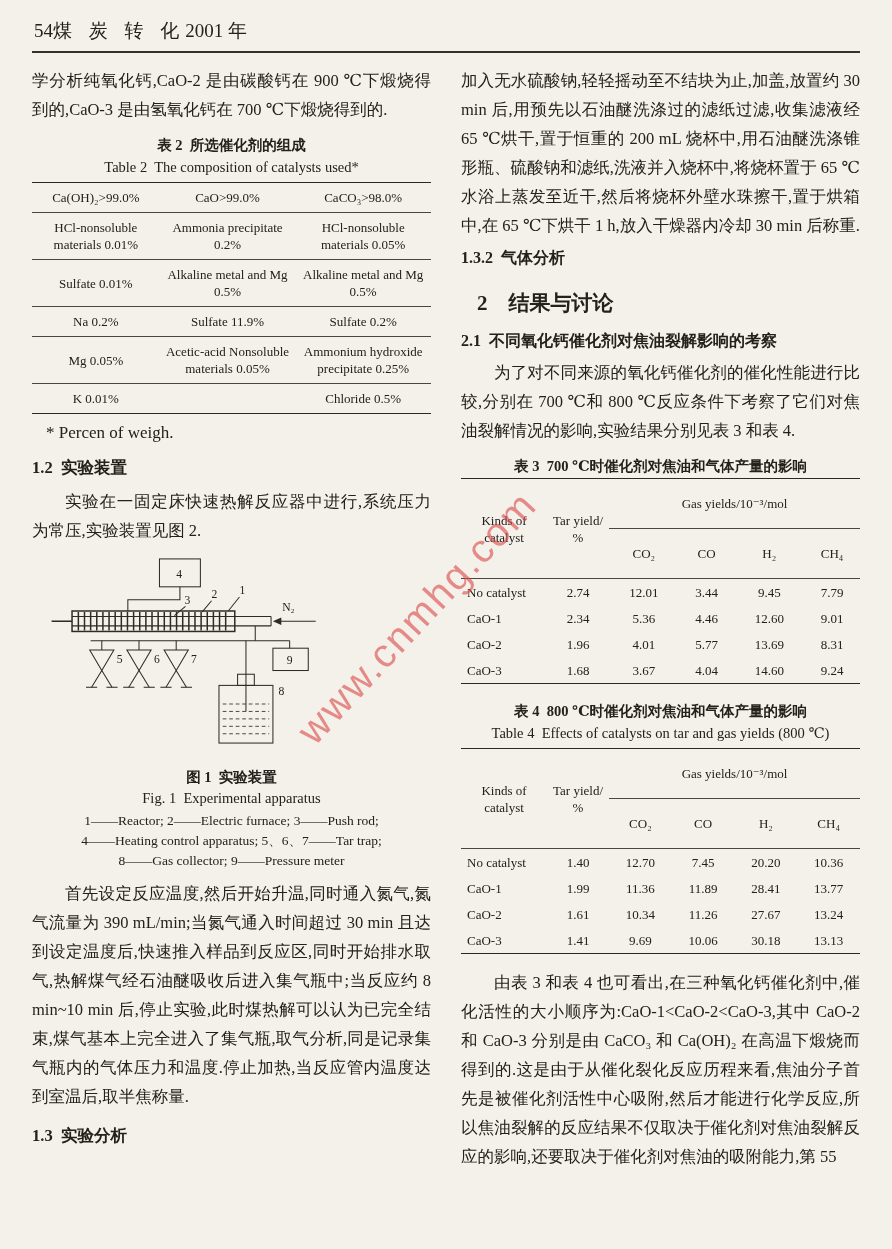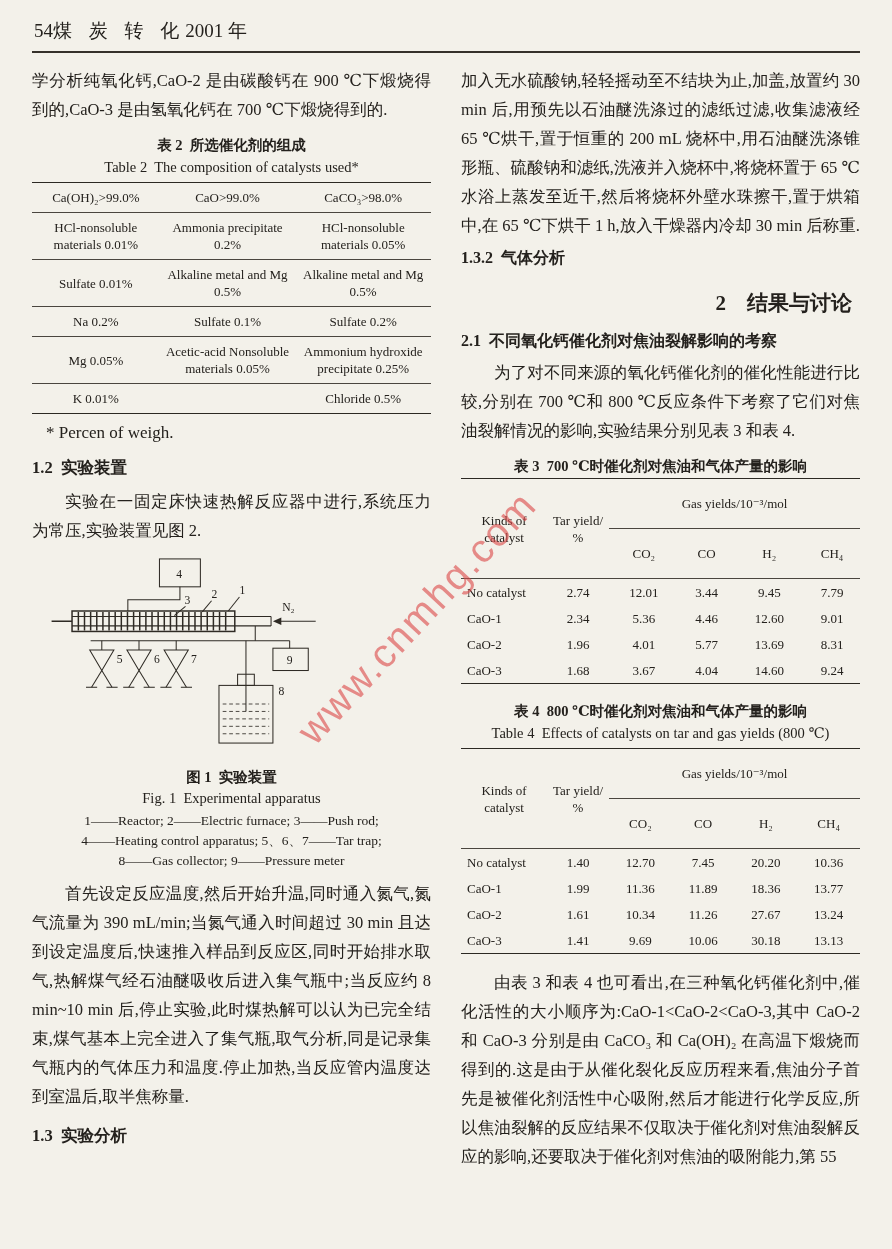--- a/index.html
+++ b/index.html
@@ -20,21 +20,21 @@
   .hdr-rule { border-top:2px solid #35312b; margin-bottom:13px; }
 
   
   .columns { display:flex; gap:30px; }
   .col { width:399px; }
 
   p.body { font-size:16.5px; line-height:29px; text-align:justify; }
   p.indent { text-indent:2em; }
 
   h4.sec { font-size:16.5px; font-weight:bold; margin:14px 0 8px; white-space:pre-wrap; }
-  h2.big { font-size:21px; font-weight:bold; margin:20px 8px 14px; white-space:pre-wrap;text-align:right; }
+  h2.big { font-size:21px; font-weight:bold; margin:20px 16px 14px; white-space:pre-wrap; }
   h5.sub { font-size:16px; font-weight:bold; margin:8px 0 6px; white-space:pre-wrap; }
 
   
   .tbl-title-cn { text-align:center; font-weight:bold; font-size:14.5px; margin-top:12px; white-space:pre-wrap; }
   .tbl-title-en { text-align:center; font-size:14.5px; margin:4px 0 6px; white-space:pre-wrap; }
   table { border-collapse:collapse; width:100%; font-size:13px; line-height:17px; }
   table.t2 { border-top:1.6px solid #2c2923; border-bottom:1.6px solid #2c2923; }
   table.t2 td { border-bottom:0.8px solid #4a463f; text-align:center; padding:6px 4px; vertical-align:middle; }
   table.t2 tr:last-child td { border-bottom:none; }
   .footnote { font-size:17px; margin:9px 0 0 14px; }
@@ -102,21 +102,21 @@
             <td>Ammonia precipitate 0.2%</td>
             <td>HCl-nonsoluble materials 0.05%</td>
           </tr>
           <tr>
             <td>Sulfate 0.01%</td>
             <td>Alkaline metal and Mg 0.5%</td>
             <td>Alkaline metal and Mg 0.5%</td>
           </tr>
           <tr>
             <td>Na 0.2%</td>
-            <td>Sulfate 0.1%</td>
+            <td>Sulfate 11.9%</td>
             <td>Sulfate 0.2%</td>
           </tr>
           <tr>
             <td>Mg 0.05%</td>
             <td>Acetic-acid Nonsoluble materials 0.05%</td>
             <td>Ammonium hydroxide precipitate 0.25%</td>
           </tr>
           <tr>
             <td>K 0.01%</td>
             <td></td>
@@ -315,21 +315,21 @@
             <td>12.70</td>
             <td>7.45</td>
             <td>20.20</td>
             <td>10.36</td>
           </tr>
           <tr>
             <td class="cat">CaO-1</td>
             <td>1.99</td>
             <td>11.36</td>
             <td>11.89</td>
-            <td>18.36</td>
+            <td>28.41</td>
             <td>13.77</td>
           </tr>
           <tr>
             <td class="cat">CaO-2</td>
             <td>1.61</td>
             <td>10.34</td>
             <td>11.26</td>
             <td>27.67</td>
             <td>13.24</td>
           </tr>

